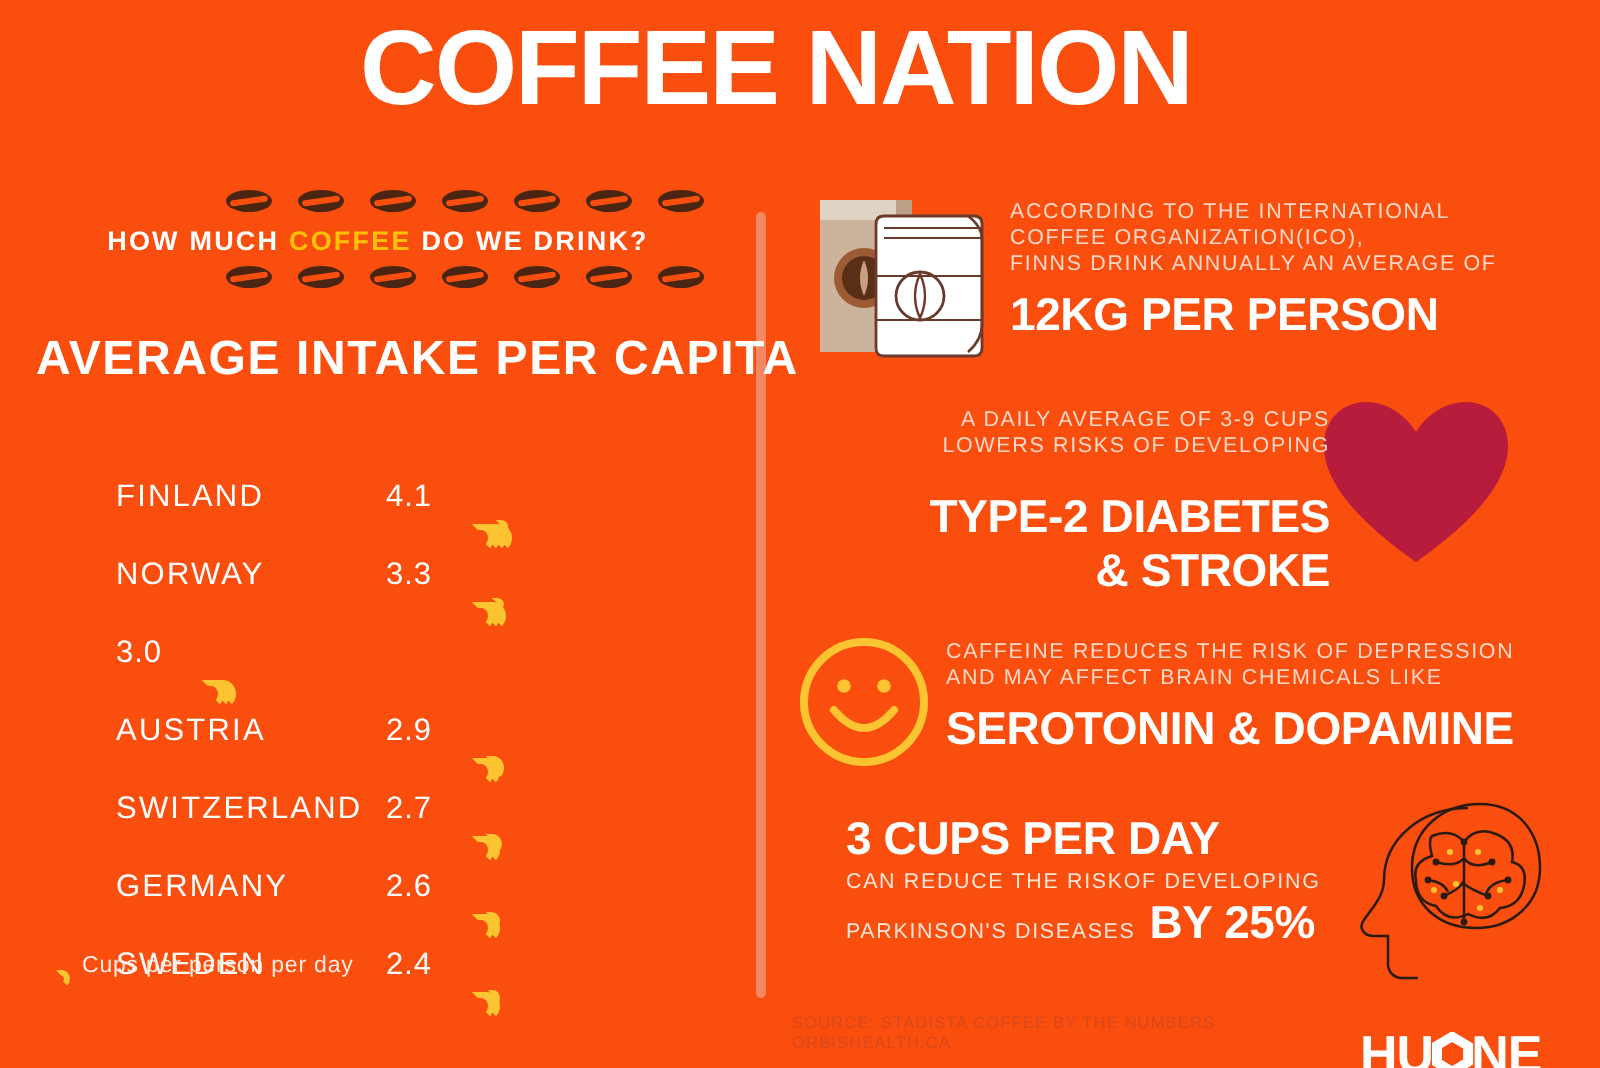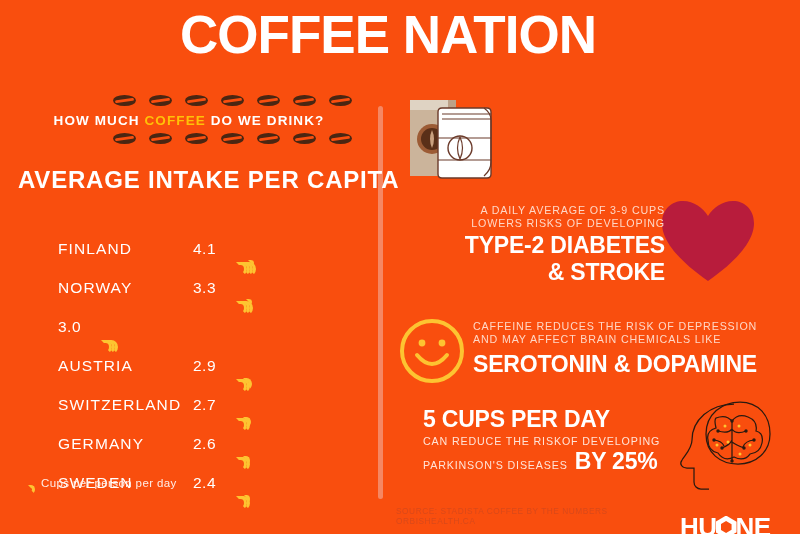--- a/index.html
+++ b/index.html
@@ -284,30 +284,36 @@
       <circle cx="36" cy="53" r="11" fill="#5A2F18"></circle>
       <path d="M36 44 q4 9 0 18 q-4 -9 0 -18z" fill="#C9A07F"></path>
 
       <path d="M46 22 h45 q4 0 4 4 v62 q0 4 -4 4 h-45 q-4 0 -4 -4 v-62 q0 -4 4 -4z" fill="#FFFFFF" stroke="#6B3A2A" stroke-width="1.4"></path>
       <path d="M46 28 h49 M46 33 h49 M42 52 h53 M42 74 h53" stroke="#6B3A2A" stroke-width="1.1" fill="none"></path>
       <ellipse cx="64" cy="62" rx="12" ry="12" fill="none" stroke="#6B3A2A" stroke-width="1.4"></ellipse>
       <path d="M64 51 q5 11 0 22 q-5 -11 0 -22z" fill="none" stroke="#6B3A2A" stroke-width="1.2"></path>
       <path d="M88 22 q7 5 7 12 v42 q0 8 -7 14" fill="none" stroke="#6B3A2A" stroke-width="1.3"></path>
     </svg>
   </div>
+  <div class="block" id="b1">
+    <div class="small-txt">ACCORDING TO THE INTERNATIONAL</div>
+    <div class="small-txt">COFFEE ORGANIZATION(ICO),</div>
+    <div class="small-txt">FINNS DRINK ANNUALLY AN AVERAGE OF</div>
+    <div class="big-txt" style="margin-top:4px">12KG PER PERSON</div>
+  </div>
 
   <div class="heart-wrap">
     <svg viewBox="0 0 92 82" width="92" height="82">
       <path d="M46 80 C 6 52 0 33 0 22 C 0 8 10 0 21 0 C 32 0 41 7 46 15 C 51 7 60 0 71 0 C 82 0 92 8 92 22 C 92 33 86 52 46 80 Z" fill="#B81C3C"></path>
     </svg>
   </div>
   <div class="block" id="b2">
     <div class="small-txt">A DAILY AVERAGE OF 3-9 CUPS</div>
     <div class="small-txt">LOWERS RISKS OF DEVELOPING</div>
-    <div class="big-txt" style="margin-top:2px">TYPE-2 DIABETES</div>
+    <div class="big-txt" style="margin-top:15px">TYPE-2 DIABETES</div>
     <div class="big-txt">&amp; STROKE</div>
   </div>
 
   <div class="smiley-wrap">
     <svg viewBox="0 0 68 68" width="68" height="68">
       <circle cx="34" cy="34" r="30" fill="none" stroke="#FDC431" stroke-width="4"></circle>
       <circle cx="24" cy="26" r="3.4" fill="#FDC431"></circle>
       <circle cx="44" cy="26" r="3.4" fill="#FDC431"></circle>
       <path d="M19 38 q15 18 30 0" fill="none" stroke="#FDC431" stroke-width="4" stroke-linecap="round"></path>
     </svg>
@@ -340,21 +346,21 @@
         <circle cx="49" cy="28" r="1.5"></circle>
           <circle cx="63" cy="28" r="1.5"></circle>
         <circle cx="52" cy="44" r="1.5"></circle>
           <circle cx="74" cy="47" r="1.5"></circle>
         <circle cx="41" cy="47" r="1.5"></circle>
           <circle cx="64" cy="56" r="1.5"></circle>
       </g>
     </svg>
   </div>
   <div class="block" id="b4">
-    <div class="big-txt" style="margin:1px 0 2px">5 CUPS PER DAY</div>
+    <div class="big-txt" style="margin:1px 0 2px">3 CUPS PER DAY</div>
     <div class="small-txt-w">CAN REDUCE THE RISKOF DEVELOPING</div>
     <div class="inline-row">
       <span class="small-txt-w">PARKINSON'S DISEASES</span>
       <span class="big-txt">BY 25%</span>
     </div>
   </div>
 
   <div class="source">
     <div>SOURCE: STADISTA COFFEE BY THE NUMBERS</div>
     <div>ORBISHEALTH.CA</div>

